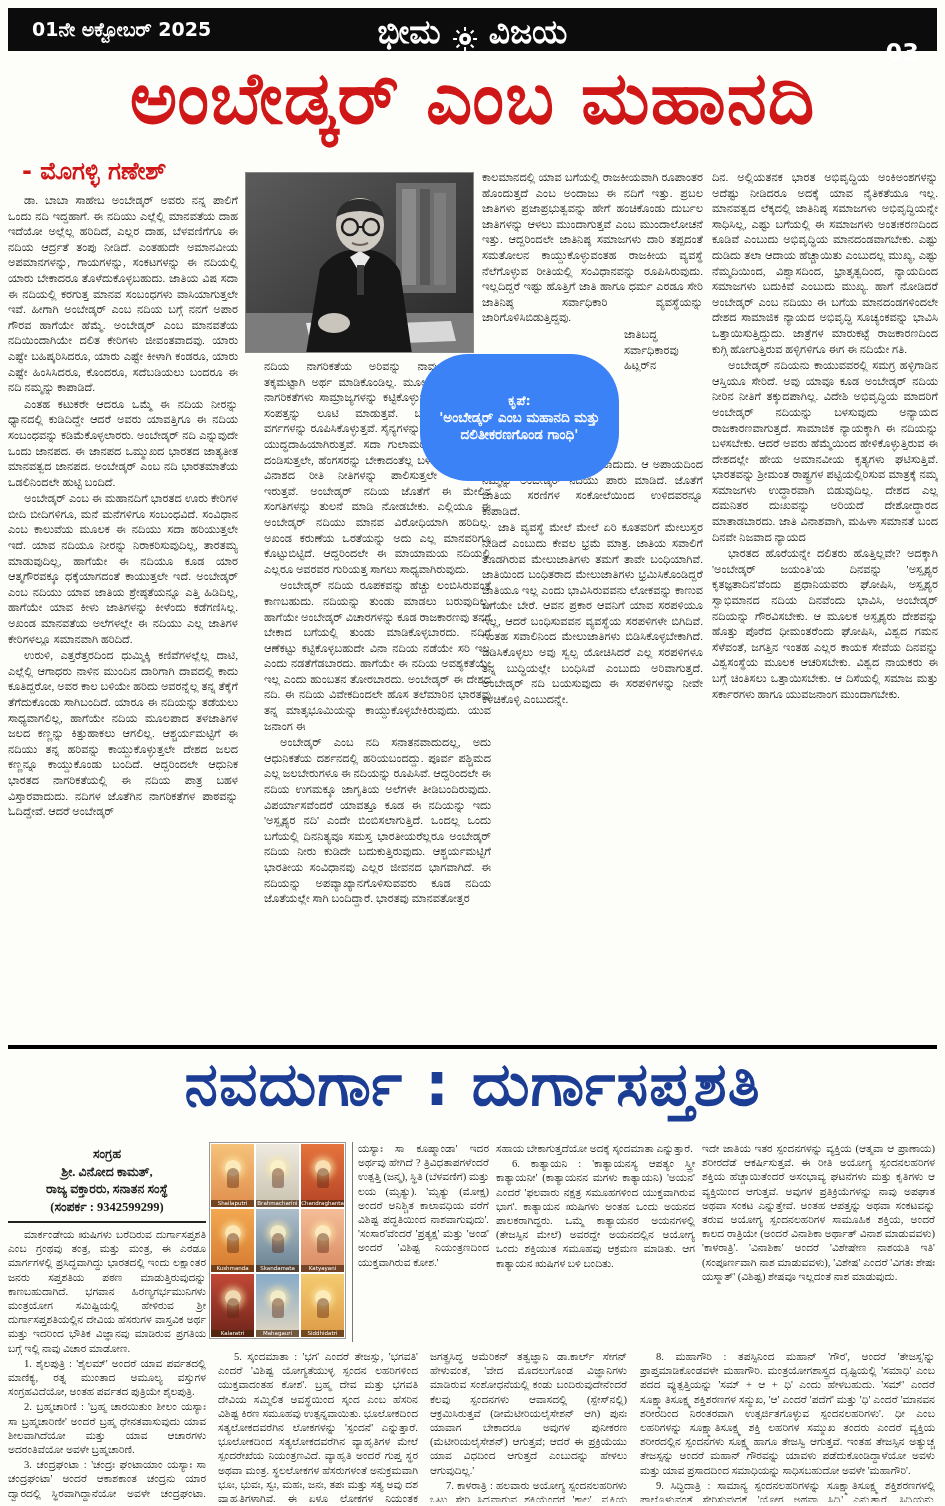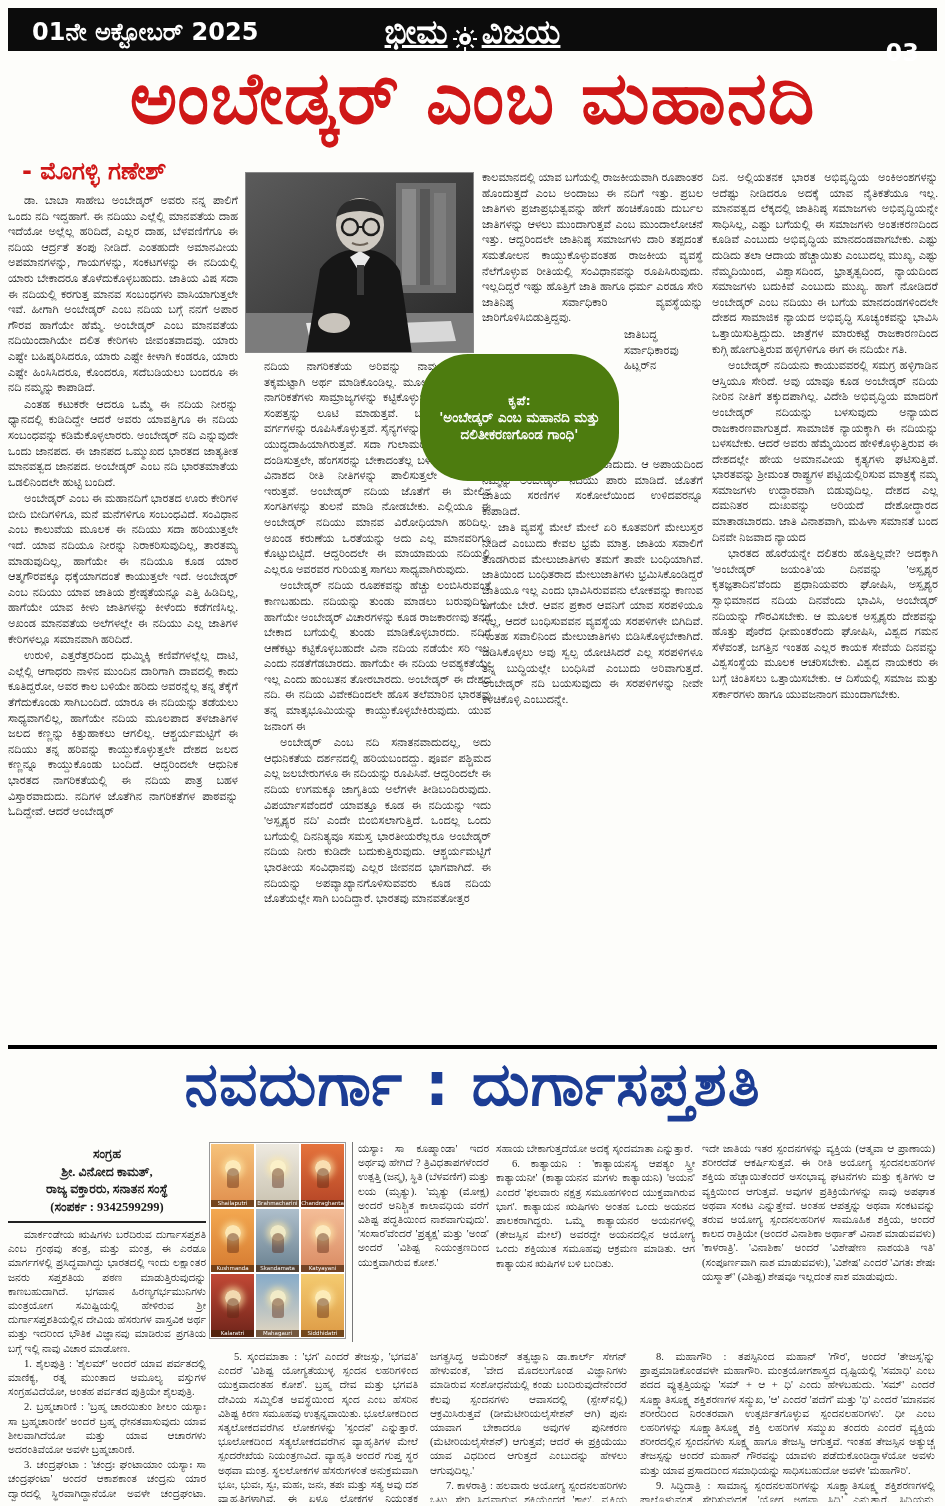--- a/index.html
+++ b/index.html
@@ -3,41 +3,41 @@
 <meta charset="utf-8">
 <style>
   * { margin:0; padding:0; box-sizing:border-box; }
   html,body { background:#e8e8e4; }
   body { font-family:"Liberation Serif","DejaVu Serif",serif; }
   #page { position:relative; width:945px; height:1506px; background:#fdfdfa; margin:0 auto; overflow:hidden; }
 
   
   .topbar { position:absolute; left:8px; top:8px; width:929px; height:43px; background:#0c0c0c; color:#fff;
             border-top:2px solid #0c0c0c; border-bottom:2px solid #0c0c0c; }
-  .topbar .date { position:absolute; left:24px; top:8px; font-size:24px; font-weight:bold;
+  .topbar .date { position:absolute; left:24px; top:8px; font-size:19px; font-weight:bold;
                   font-family:"DejaVu Sans",sans-serif; }
   .masthead { position:absolute; left:50%; top:2px; transform:translateX(-50%);
-              display:flex; align-items:center; gap:5px; font-size:33px; font-weight:bold;
-              font-family:"DejaVu Sans",sans-serif; white-space:nowrap;text-decoration:underline; }
+              display:flex; align-items:center; gap:12px; font-size:33px; font-weight:bold;
+              font-family:"DejaVu Sans",sans-serif; white-space:nowrap; }
   .emblem { width:24px; height:24px; display:inline-block; }
   .pageno { position:absolute; right:18px; top:6px; font-size:24px; font-weight:bold;
             font-family:"DejaVu Sans",sans-serif;margin-top:23px; }
 
   
   .h1 { position:absolute; left:0; top:58px; width:945px; text-align:center;
         font-size:72px; line-height:1.12; font-weight:800; color:#cf1717;
         font-family:"DejaVu Sans","Liberation Sans",sans-serif; letter-spacing:1px; }
   .byline1 { position:absolute; left:22px; top:157px; font-size:24px; font-weight:bold; color:#cf1717;
              font-family:"DejaVu Sans",sans-serif; }
 
   .photo { position:absolute; left:245px; top:172px; width:229px; height:181px; background:#3a3a3a;
            border:1px solid #888; overflow:hidden; }
   .photo svg { display:block; }
 
-  .blob { position:absolute; left:420px; top:354px; width:199px; height:127px; background:#4d7c0f;
+  .blob { position:absolute; left:420px; top:354px; width:199px; height:127px; background:#3b82f6;
           border-radius:48px; color:#fff; z-index:6; display:flex; flex-direction:column;
           justify-content:center; text-align:center; padding:8px 18px;
           font-family:"DejaVu Sans",sans-serif; font-weight:bold; }
   .blob .q-label { font-size:13px; line-height:17px; }
   .blob .q-text  { font-size:13.5px; line-height:17.5px; }
 
   .a1col { position:absolute; font-size:11.3px; line-height:15.6px; text-align:justify;
            color:#1b1b1b; overflow:hidden; }
   #a1c1 { left:8px;   top:193px; width:230px; height:850px; }
   #a1c2 { left:264px; top:172px; width:227px; height:871px; }

